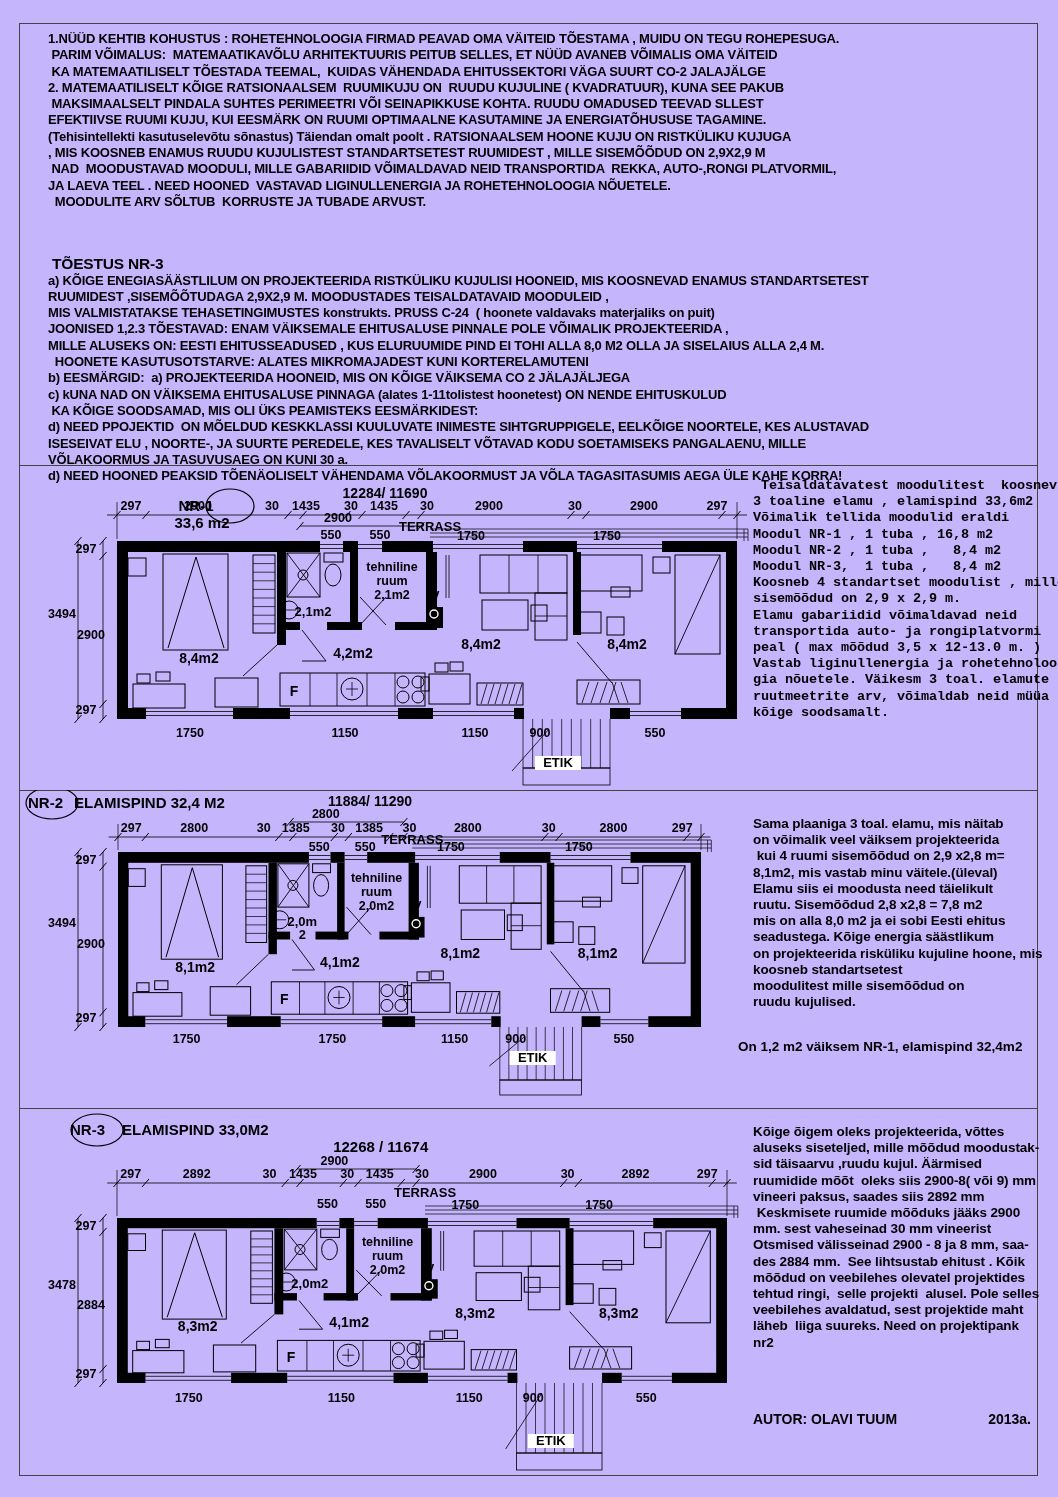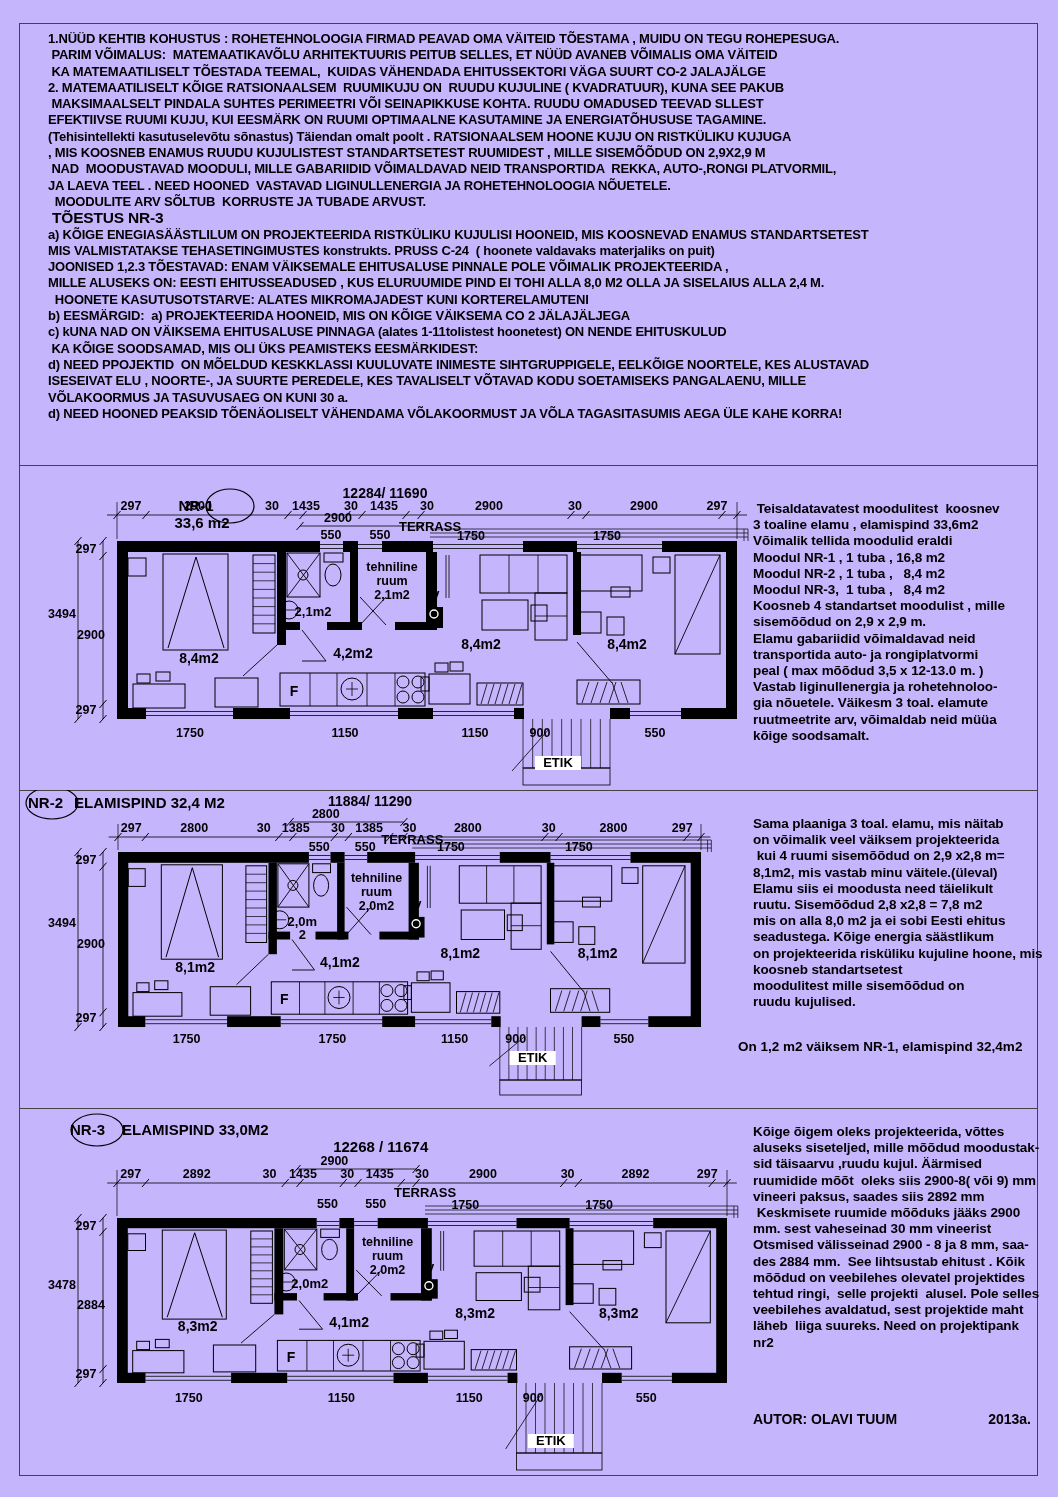--- a/index.html
+++ b/index.html
@@ -1,21 +1,21 @@
 <!DOCTYPE html>
 <html><head>
 <meta charset="utf-8">
 <style>
   html,body{margin:0;padding:0;background:#fff;}
   .page{position:relative;width:1058px;height:1497px;background:#c4b5fd;overflow:hidden;
         font-family:"Liberation Sans",sans-serif;color:#000;}
   .frame{position:absolute;left:19px;top:23px;width:1017px;height:1451px;border:1px solid #444;}
   .intro{position:absolute;left:48px;top:31px;width:980px;}
   .intro div{white-space:pre;font-weight:bold;font-size:13px;line-height:16.3px;letter-spacing:-0.2px;}
-  .intro div.big{font-size:15.5px;}
+  .intro div.big{font-size:15.5px;margin-top:46px;}
   .sec{position:absolute;left:0;width:1058px;}
   .rule{position:absolute;left:19px;top:0;width:1018px;border-top:1px solid #444;height:0;}
   .sec svg{position:absolute;left:0;top:0;}
   .sidetext{position:absolute;width:300px;}
   .sidetext div{white-space:pre;font-weight:bold;font-size:13.5px;line-height:16.2px;letter-spacing:-0.1px;}
   .note{position:absolute;font-weight:bold;font-size:13.5px;white-space:nowrap;}
   .author{position:absolute;display:flex;width:278px;font-weight:bold;font-size:14px;}
   .author .yr{margin-left:auto;}
   svg text{font-family:"Liberation Sans",sans-serif;font-weight:bold;fill:#000;}
 </style>
@@ -32,20 +32,21 @@
       <div>2. MATEMAATILISELT KÕIGE RATSIONAALSEM  RUUMIKUJU ON  RUUDU KUJULINE ( KVADRATUUR), KUNA SEE PAKUB</div>
       <div> MAKSIMAALSELT PINDALA SUHTES PERIMEETRI VÕI SEINAPIKKUSE KOHTA. RUUDU OMADUSED TEEVAD SLLEST</div>
       <div>EFEKTIIVSE RUUMI KUJU, KUI EESMÄRK ON RUUMI OPTIMAALNE KASUTAMINE JA ENERGIATÕHUSUSE TAGAMINE.</div>
       <div>(Tehisintellekti kasutuselevõtu sõnastus) Täiendan omalt poolt . RATSIONAALSEM HOONE KUJU ON RISTKÜLIKU KUJUGA</div>
       <div>, MIS KOOSNEB ENAMUS RUUDU KUJULISTEST STANDARTSETEST RUUMIDEST , MILLE SISEMÕÕDUD ON 2,9X2,9 M</div>
       <div> NAD  MOODUSTAVAD MOODULI, MILLE GABARIIDID VÕIMALDAVAD NEID TRANSPORTIDA  REKKA, AUTO-,RONGI PLATVORMIL,</div>
       <div>JA LAEVA TEEL . NEED HOONED  VASTAVAD LIGINULLENERGIA JA ROHETEHNOLOOGIA NÕUETELE.</div>
       <div>  MOODULITE ARV SÕLTUB  KORRUSTE JA TUBADE ARVUST.</div>
       <div class="big"> TÕESTUS NR-3</div>
       <div>a) KÕIGE ENEGIASÄÄSTLILUM ON PROJEKTEERIDA RISTKÜLIKU KUJULISI HOONEID, MIS KOOSNEVAD ENAMUS STANDARTSETEST</div>
+      <div>RUUMIDEST ,SISEMÕÕTUDAGA 2,9X2,9 M. MOODUSTADES TEISALDATAVAID MOODULEID ,</div>
       <div>MIS VALMISTATAKSE TEHASETINGIMUSTES konstrukts. PRUSS C-24  ( hoonete valdavaks materjaliks on puit)</div>
       <div>JOONISED 1,2.3 TÕESTAVAD: ENAM VÄIKSEMALE EHITUSALUSE PINNALE POLE VÕIMALIK PROJEKTEERIDA ,</div>
       <div>MILLE ALUSEKS ON: EESTI EHITUSSEADUSED , KUS ELURUUMIDE PIND EI TOHI ALLA 8,0 M2 OLLA JA SISELAIUS ALLA 2,4 M.</div>
       <div>  HOONETE KASUTUSOTSTARVE: ALATES MIKROMAJADEST KUNI KORTERELAMUTENI</div>
       <div>b) EESMÄRGID:  a) PROJEKTEERIDA HOONEID, MIS ON KÕIGE VÄIKSEMA CO 2 JÄLAJÄLJEGA</div>
       <div>c) kUNA NAD ON VÄIKSEMA EHITUSALUSE PINNAGA (alates 1-11tolistest hoonetest) ON NENDE EHITUSKULUD</div>
       <div> KA KÕIGE SOODSAMAD, MIS OLI ÜKS PEAMISTEKS EESMÄRKIDEST:</div>
       <div>d) NEED PPOJEKTID  ON MÕELDUD KESKKLASSI KUULUVATE INIMESTE SIHTGRUPPIGELE, EELKÕIGE NOORTELE, KES ALUSTAVAD</div>
       <div>ISESEIVAT ELU , NOORTE-, JA SUURTE PEREDELE, KES TAVALISELT VÕTAVAD KODU SOETAMISEKS PANGALAENU, MILLE</div>
       <div>VÕLAKOORMUS JA TASUVUSAEG ON KUNI 30 a.</div>
@@ -249,21 +250,21 @@
         <line x1="610" y1="254" x2="610" y2="303" stroke="#000" stroke-width="0.7"></line>
         <line x1="523" y1="303" x2="610" y2="303" stroke="#000" stroke-width="0.9"></line>
         <rect x="523" y="303" width="87.0" height="17" fill="none" stroke="#000" stroke-width="0.8"></rect>
         <line x1="512" y1="306" x2="549" y2="264" stroke="#000" stroke-width="0.8"></line>
         <rect x="535" y="291" width="46" height="14" fill="#fff"></rect>
         <text x="558" y="302" font-size="13" text-anchor="middle">ETIK</text>
         <text x="196" y="46" font-size="15" text-anchor="middle">NR-1</text>
         <ellipse cx="230" cy="41" rx="24" ry="17" fill="none" stroke="#000" stroke-width="1.2"></ellipse>
         <text x="202" y="63" font-size="15" text-anchor="middle">33,6 m2</text>
       </svg>
-    <div class="sidetext" id="side1" style="left:753px;top:36px;">
+    <div class="sidetext" id="side1" style="left:753px;top:13px;font-family:Liberation Mono, monospace;">
         <div> Teisaldatavatest moodulitest  koosnev</div>
         <div>3 toaline elamu , elamispind 33,6m2</div>
         <div>Võimalik tellida moodulid eraldi</div>
         <div>Moodul NR-1 , 1 tuba , 16,8 m2</div>
         <div>Moodul NR-2 , 1 tuba ,   8,4 m2</div>
         <div>Moodul NR-3,  1 tuba ,   8,4 m2</div>
         <div>Koosneb 4 standartset moodulist , mille</div>
         <div>sisemõõdud on 2,9 x 2,9 m.</div>
         <div>Elamu gabariidid võimaldavad neid</div>
         <div>transportida auto- ja rongiplatvormi</div>

